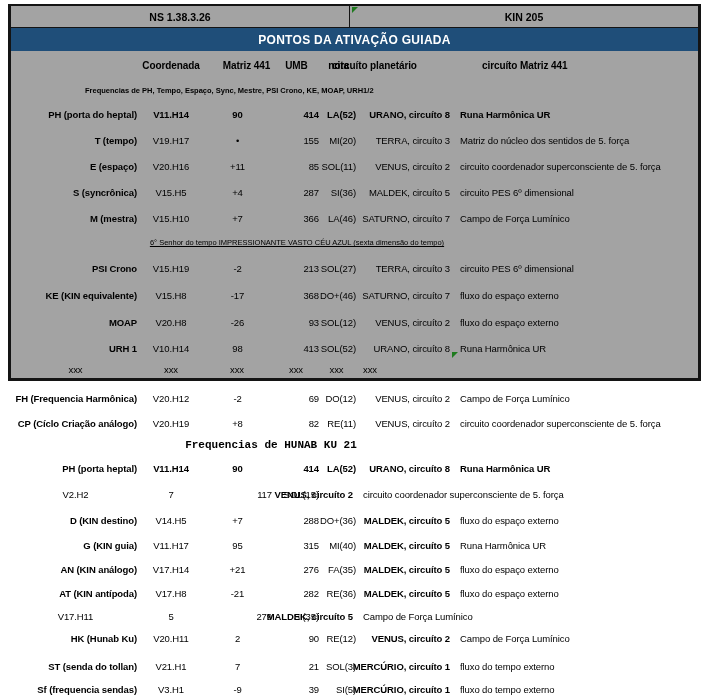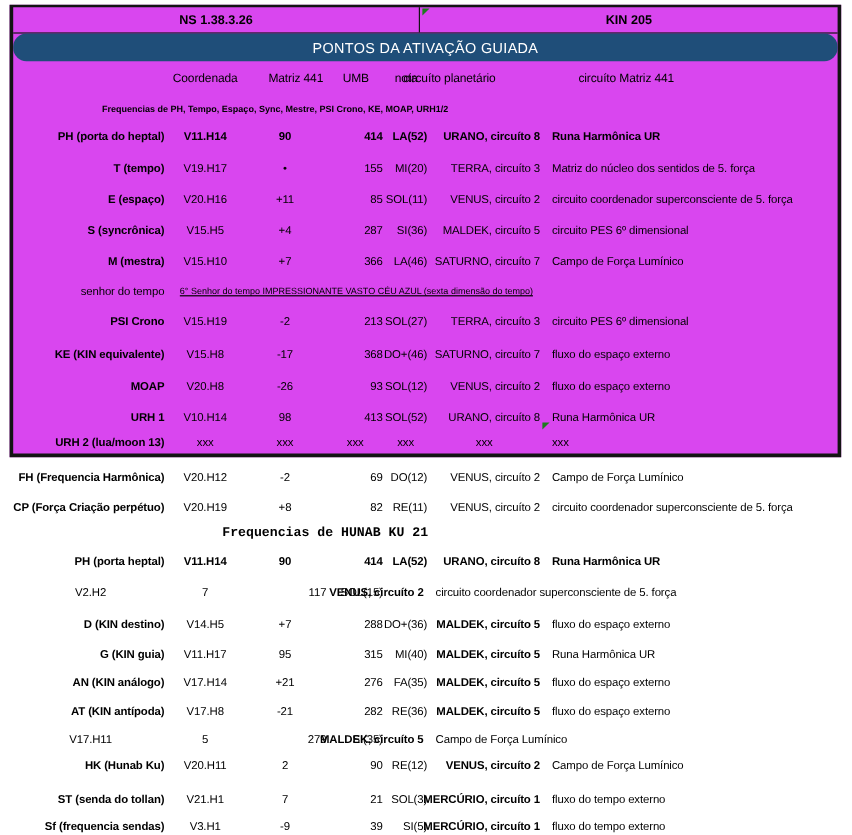--- a/index.html
+++ b/index.html
@@ -5,56 +5,56 @@
   html,body{margin:0;padding:0}
   body{
     width:710px;height:696px;background:#fff;color:#000;
     font-family:"Liberation Sans",sans-serif;overflow:hidden;position:relative;
   }
   .sheet{position:relative;width:710px;height:696px}
 
   
   .box{
     position:absolute;left:8px;top:4px;width:693px;box-sizing:border-box;
-    border:3px solid #141414;border-top-width:2px;background:#d946ef;
+    border:3px solid #141414;border-top-width:2px;background:#a3a3a3;
   }
 
   
   .topbar{display:flex;height:21px;border-bottom:1px solid #141414}
   .topcell{
     display:flex;align-items:center;justify-content:center;
     font-weight:bold;font-size:10.5px;
   }
   .topcell.left{width:339px;border-right:1px solid #141414;box-sizing:border-box}
   .topcell.right{flex:1;position:relative}
 
   
   .banner{
     height:23px;background:var(--banner-bg,#1F4E79);color:#fff;
     display:flex;align-items:center;justify-content:center;
-    font-weight:normal;font-size:12px;letter-spacing:.3px;border-radius:11px;
+    font-weight:bold;font-size:12px;letter-spacing:.3px;
   }
 
   
   .row{display:grid;grid-template-columns:129px 62px 71px 47px 37px 97px 1fr}
   .c{
     display:flex;align-items:center;white-space:nowrap;
     font-size:9.5px;letter-spacing:-0.1px;min-width:0;overflow:visible;
   }
   .c0{justify-content:flex-end;font-weight:bold;padding-right:3px}
   .c1{justify-content:center}
   .c2{justify-content:center}
   .c3{justify-content:flex-end;padding-right:1px}
   .c4{justify-content:flex-end;padding-right:1px}
   .c5{justify-content:flex-end;padding-right:4px}
   .c6{justify-content:flex-start;padding-left:6px}
 
   
   .hdr{height:28px}
-  .hdr .c{font-weight:normal;font-size:10px;letter-spacing:-0.1px}
+  .hdr .c{font-weight:bold;font-size:10px;letter-spacing:-0.1px}
   .hdr .c3,.hdr .c4{justify-content:center;padding-right:0}
   .hdr .c2{position:relative;left:9px}
   .hdr .c5{justify-content:center;position:relative;left:-31px;padding-right:0}
   .hdr .c6{padding-left:28px}
 
   
   .subheader{
     height:22px;display:flex;align-items:center;padding-left:74px;
     font-size:7.5px;font-weight:bold;letter-spacing:0;
   }
@@ -174,21 +174,20 @@
           <div class="c c1">V15.H10</div>
           <div class="c c2">+7</div>
           <div class="c c3">366</div>
           <div class="c c4">LA(46)</div>
           <div class="c c5">SATURNO, circuíto 7</div>
           <div class="c c6">Campo de Força Lumínico</div>
         </div>
       </div>
 
     <div class="row note-row">
-      <div class="c c0">senhor do tempo</div>
       <div class="c merged">
         <span class="note-text">6° Senhor do tempo IMPRESSIONANTE VASTO CÉU AZUL (sexta dimensão do tempo)</span>
       </div>
     </div>
 
     <div class="t1b">
         <div class="row">
           <div class="c c0">PSI Crono</div>
           <div class="c c1">V15.H19</div>
           <div class="c c2">-2</div>
@@ -218,21 +217,20 @@
         <div class="row">
           <div class="c c0">URH 1</div>
           <div class="c c1">V10.H14</div>
           <div class="c c2">98</div>
           <div class="c c3">413</div>
           <div class="c c4">SOL(52)</div>
           <div class="c c5">URANO, circuíto 8</div>
           <div class="c c6">Runa Harmônica UR</div>
         </div>
         <div class="row">
-          <div class="c c0">URH 2 (lua/moon 13)</div>
           <div class="c c1">xxx</div>
           <div class="c c2">xxx</div>
           <div class="c c3">xxx</div>
           <div class="c c4">xxx</div>
           <div class="c c5">xxx</div>
           <div class="c c6">xxx</div>
         </div>
       </div>
 
     <span class="corner-tri tri-urh2"></span>
@@ -243,21 +241,21 @@
         <div class="row">
           <div class="c c0">FH (Frequencia Harmônica)</div>
           <div class="c c1">V20.H12</div>
           <div class="c c2">-2</div>
           <div class="c c3">69</div>
           <div class="c c4">DO(12)</div>
           <div class="c c5">VENUS, circuíto 2</div>
           <div class="c c6">Campo de Força Lumínico</div>
         </div>
         <div class="row">
-          <div class="c c0">CP (Força Criação perpétuo)</div>
+          <div class="c c0">CP (Cíclo Criação análogo)</div>
           <div class="c c1">V20.H19</div>
           <div class="c c2">+8</div>
           <div class="c c3">82</div>
           <div class="c c4">RE(11)</div>
           <div class="c c5">VENUS, circuíto 2</div>
           <div class="c c6">circuito coordenador superconsciente de 5. força</div>
         </div>
       </div>
     <div class="heading2">Frequencias de HUNAB KU 21</div>
     <div class="t2">

